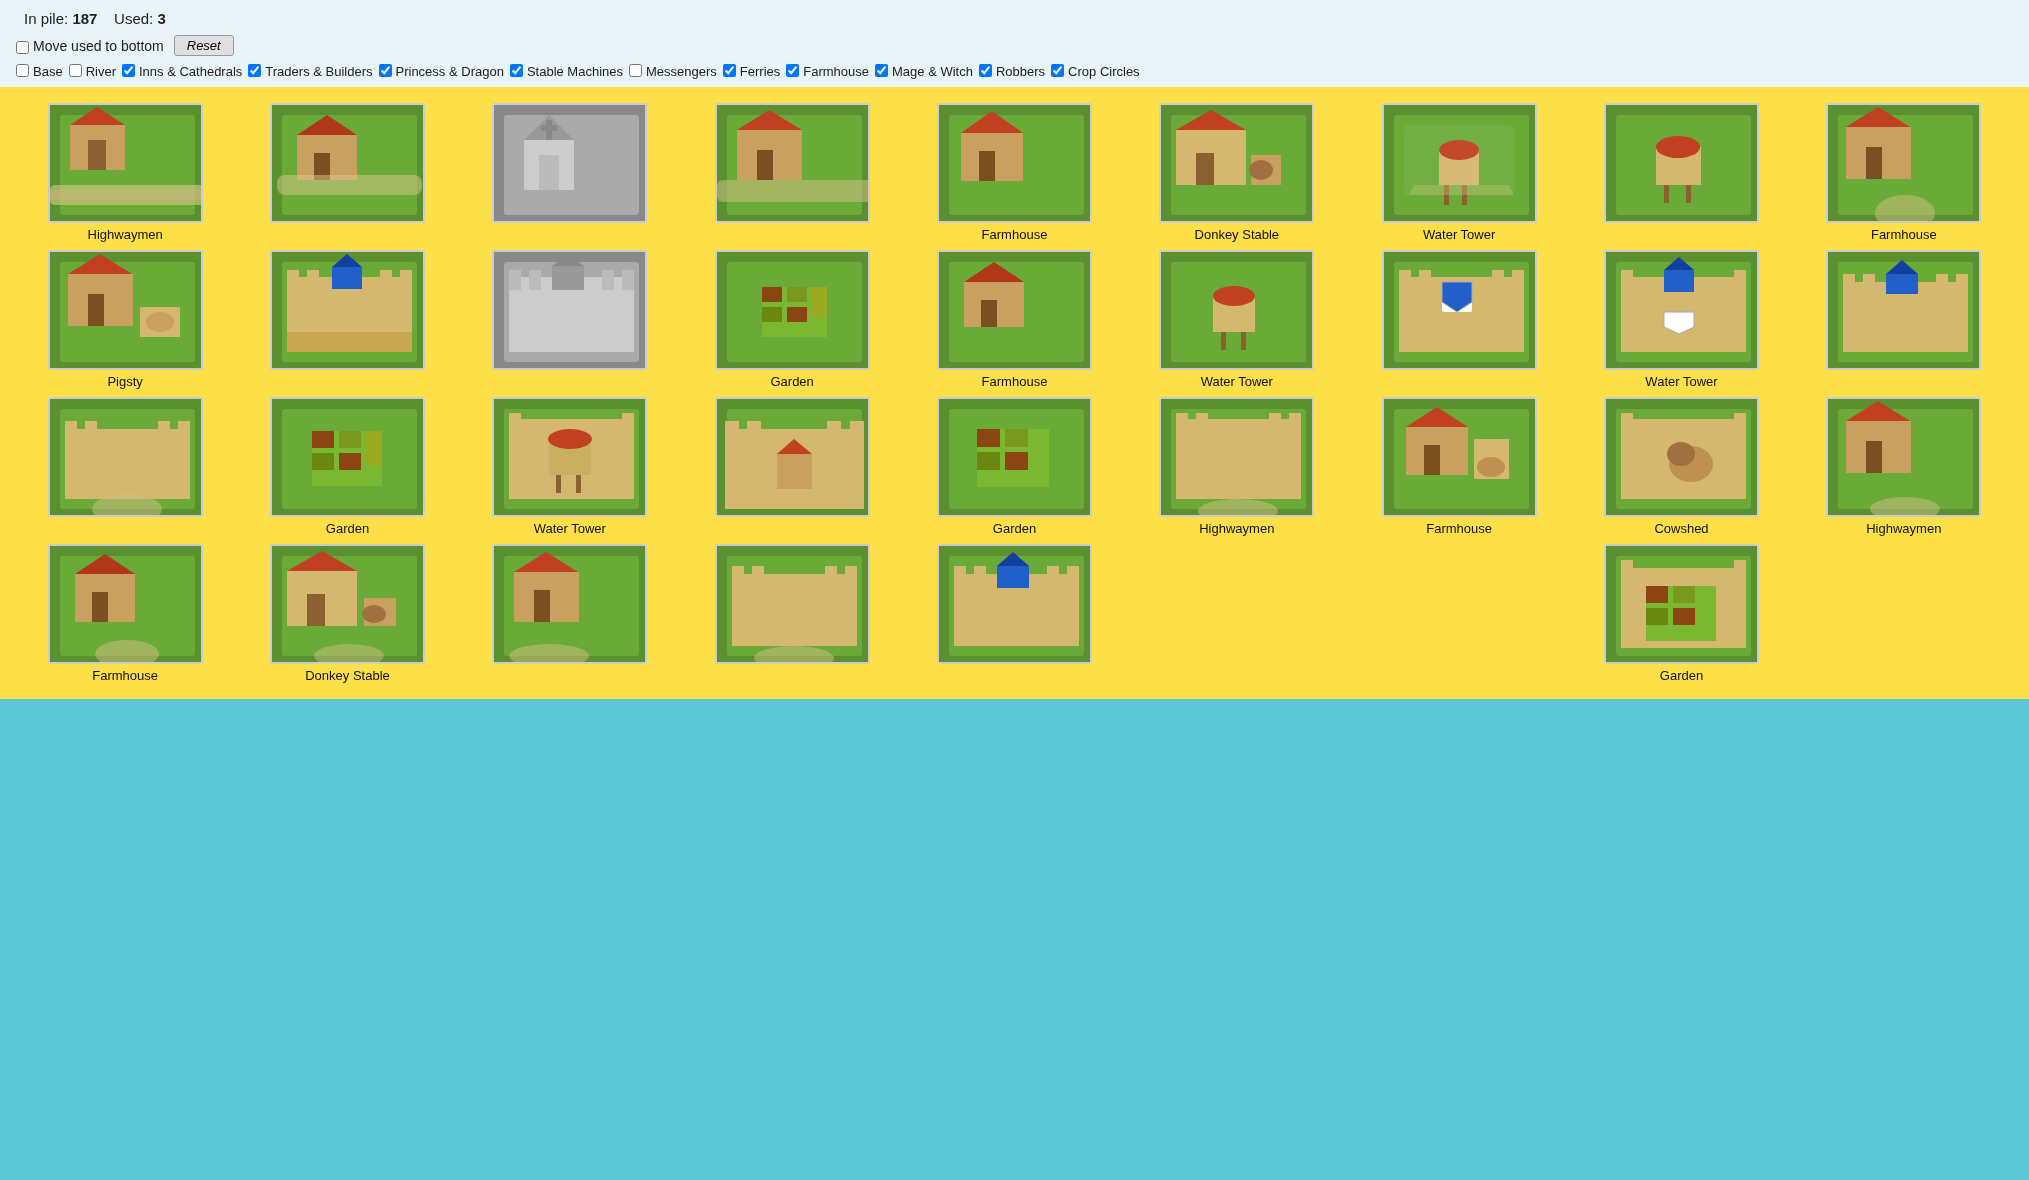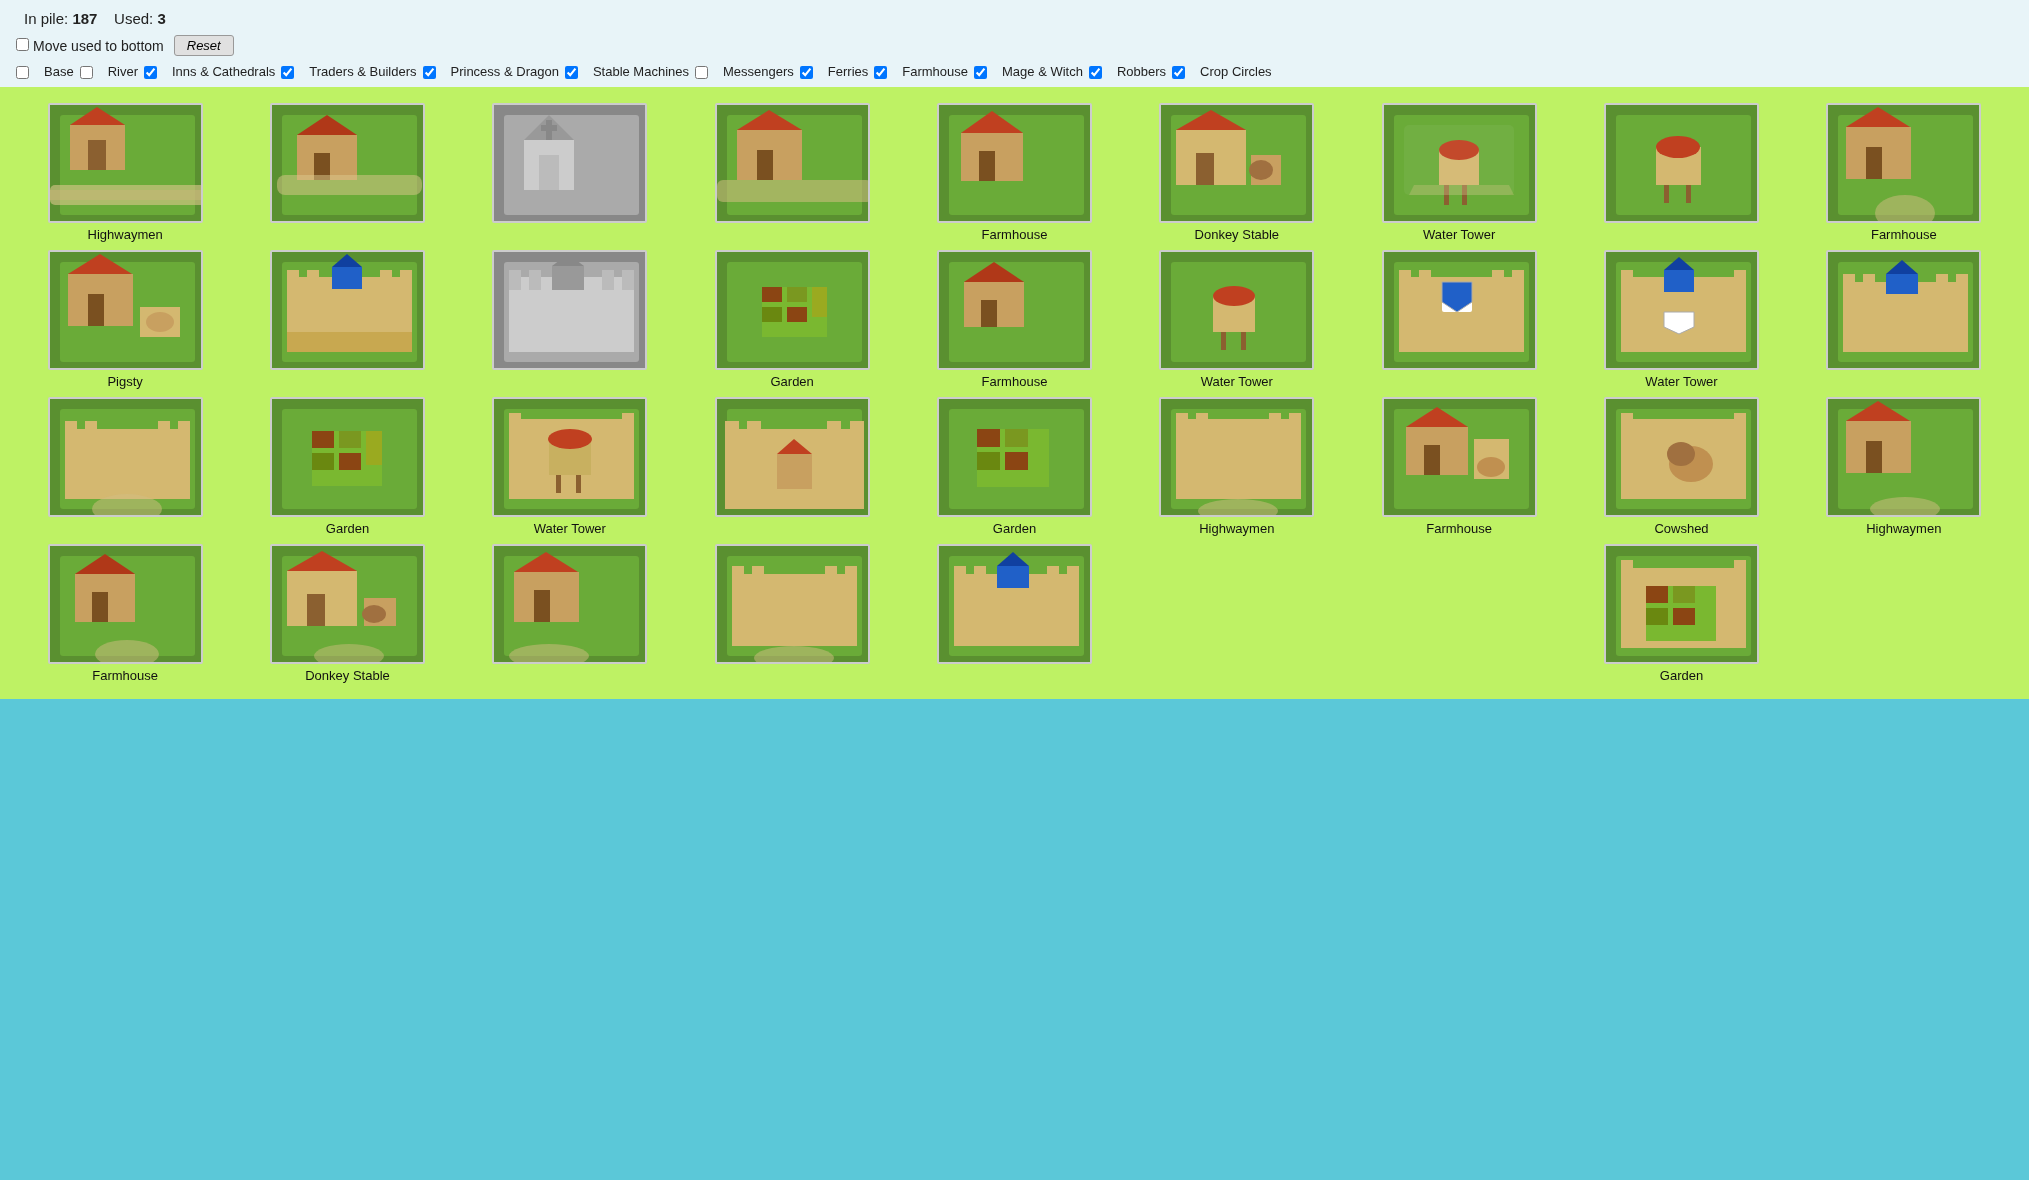--- a/index.html
+++ b/index.html
@@ -18,44 +18,44 @@
       font-size: 15px;
       margin-left: 8px;
     }
     .stats-row span.bold { font-weight: bold; }
     .controls-row {
       display: flex;
       align-items: center;
       gap: 10px;
       margin-bottom: 8px;
     }
-    .controls-row label { display: flex; align-items: flex-start; gap: 4px; cursor: pointer; }
+    .controls-row label { display: flex; align-items: flex-end; gap: 4px; cursor: pointer; }
     .reset-btn {
       padding: 2px 12px;
       background: #e0e0e0;
       border: 1px solid #999;
       border-radius: 3px;
       cursor: pointer;
       font-size: 13px;
       font-style: italic;
     }
     .filters-row {
       display: flex;
       flex-wrap: wrap;
       align-items: center;
       gap: 6px;
       font-size: 13px;
     }
-    .filters-row label { display: flex; align-items: flex-end; gap: 15px; cursor: pointer; }
+    .filters-row label { display: flex; align-items: flex-start; gap: 4px; cursor: pointer; }
     .filter-checkbox {
       width: 13px; height: 13px;
     }
     .grid-area {
       padding: 16px 20px;
-      background: #bef264;
+      background: #fde047;
     }
     .tile-grid {
       display: grid;
       grid-template-columns: repeat(9, 1fr);
       gap: 8px 12px;
     }
     .tile-cell {
       display: flex;
       flex-direction: column;
       align-items: center;

